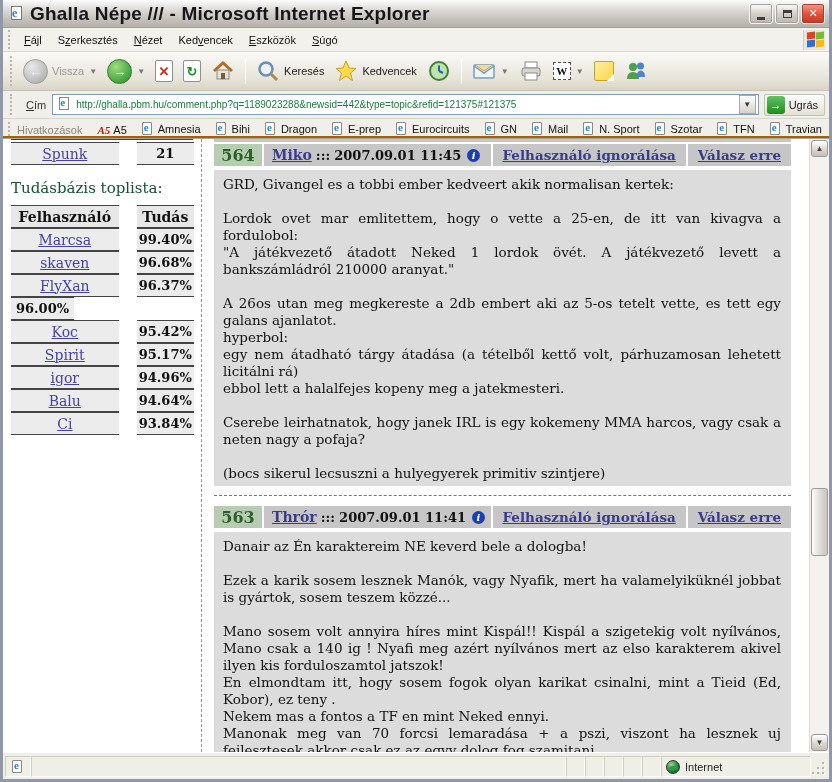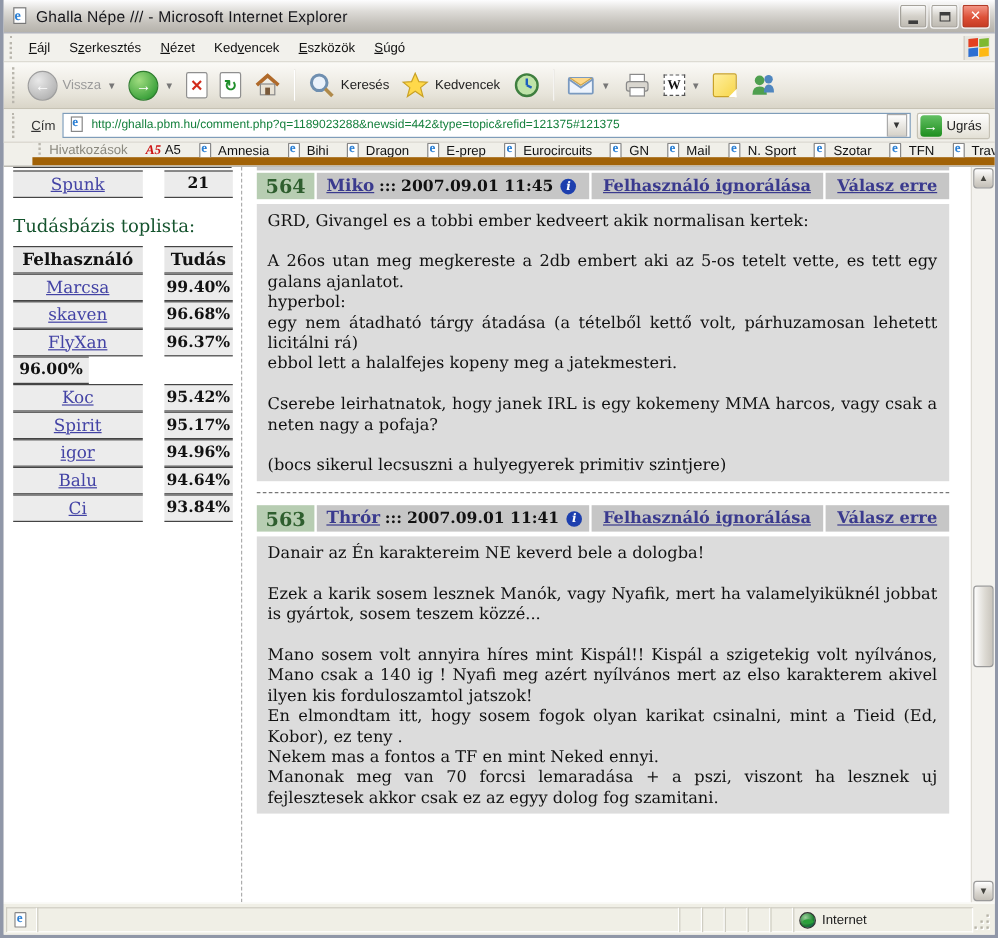--- a/index.html
+++ b/index.html
@@ -12,21 +12,21 @@
   }
   
   .titlebar {
     height:28px; flex:0 0 28px; display:flex; align-items:center; padding:0 4px 0 6px;
     background:linear-gradient(180deg,#fdfdfe 0%,#dddbd7 35%,#c5c2bc 70%,#b5b2ab 100%);
     border-bottom:1px solid #9aa0ae;
   }
   .titlebar .appicon { width:16px; height:16px; margin-right:5px; position:relative; }
   .titlebar .appicon .pg { position:absolute; left:2px; top:0; width:11px; height:14px; background:#fff; border:1px solid #777; }
   .titlebar .appicon .ee { position:absolute; left:3px; top:0px; font:bold 12px "Liberation Serif",serif; color:#2a7fd4; }
-  .title-text { flex:1; font-weight:normal; font-size:13px; color:#15151a; letter-spacing:.2px; white-space:nowrap; overflow:hidden; }
+  .title-text { flex:1; font-weight:bold; font-size:19px; color:#15151a; letter-spacing:.2px; white-space:nowrap; overflow:hidden; }
   .winbtn { width:24px; height:21px; margin-left:2px; border-radius:3px; border:1px solid #f5f5f5;
     background:linear-gradient(180deg,#fefefe,#d4d1ca 50%,#bcb8b0); box-shadow:inset 0 0 0 1px #a5a29b;
     display:flex; align-items:center; justify-content:center; font:bold 11px "DejaVu Sans",sans-serif; color:#3d3d3d; }
   .winbtn.close { background:linear-gradient(180deg,#f7a globalization,#f59384 0%,#e графike 0%); background:linear-gradient(180deg,#f59b8c 0%,#dd5138 55%,#c43a22); color:#fff; box-shadow:inset 0 0 0 1px #b03a26; }
   .minglyph { display:block; width:8px; height:3px; background:#3d3d3d; margin-top:9px; }
   .maxglyph { display:block; width:9px; height:8px; border:1px solid #3d3d3d; border-top:3px solid #3d3d3d; }
   
   .menubar { height:24px; flex:0 0 24px; display:flex; align-items:center; background:#f2f1ec; border-bottom:1px solid #d8d5cc; padding-left:2px; }
   .grip { width:5px; height:80%; margin:0 3px; border-left:2px dotted #b9b6ad; }
   .menu-item { padding:3px 8px; font-size:11px; color:#111; }
@@ -60,21 +60,21 @@
   .addr-label .u{ text-decoration:underline; }
   .addr-field { flex:1; height:21px; background:#fff; border:1px solid #7f9db9; display:flex; align-items:center; padding:0 2px; overflow:hidden; }
   .addr-field .fav { width:15px; height:15px; margin:0 4px 0 2px; position:relative; flex:0 0 auto; }
   .addr-field .fav .pg { position:absolute; left:2px; top:0; width:10px; height:13px; background:#fff; border:1px solid #888; }
   .addr-field .fav .ee { position:absolute; left:3px; top:-1px; font:bold 11px "Liberation Serif",serif; color:#2a7fd4; }
   .addr-url { flex:1; font-size:10px; color:#15803d; white-space:nowrap; overflow:hidden; font-family:Liberation Sans, sans-serif; }
   .addr-drop { width:17px; height:19px; background:linear-gradient(180deg,#fefefe,#d6d2c9); border:1px solid #aaa; display:flex; align-items:center; justify-content:center; font-size:8px; color:#333; }
   .go-btn { display:flex; align-items:center; gap:4px; margin-left:5px; padding:1px 6px 1px 2px; font-size:11px; color:#222; border:1px solid #c5c1b4; border-radius:2px; background:linear-gradient(180deg,#fefefe,#e3e0d5); }
   .go-ico { width:18px; height:18px; background:linear-gradient(180deg,#63c063,#1e8e1e); border-radius:3px; color:#fff; font-weight:bold; display:flex; align-items:center; justify-content:center; font-size:12px; }
   
-  .linksbar { height:19px; flex:0 0 19px; display:flex; align-items:flex-start; background:#f0efe9; border-bottom:7px solid #a16207; font-size:11px; padding-left:2px; overflow:hidden;margin-left:24px; }
+  .linksbar { height:19px; flex:0 0 19px; display:flex; align-items:flex-end; background:#f0efe9; border-bottom:2px solid #a16207; font-size:11px; padding-left:2px; overflow:hidden; }
   .links-label { color:#8a887e; margin:0 8px 0 4px; }
   .linkitem { display:flex; align-items:center; gap:3px; margin:0 7px; color:#111; white-space:nowrap; }
   .ie-ico { width:14px; height:14px; position:relative; flex:0 0 auto; }
   .ie-ico .pg { position:absolute; left:1px; top:0; width:10px; height:13px; background:#fff; border:1px solid #888; border-radius:1px; }
   .ie-ico .ee { position:absolute; left:3px; top:-1px; font:bold 11px "Liberation Serif",serif; color:#2a7fd4; }
   .a5logo { font:italic bold 11px "Liberation Serif",serif; color:#cc1111; }
   
   .content { flex:1; display:flex; background:#fff; overflow:hidden; border-top:1px solid #a9a69c; }
   .sidebar { width:199px; flex:0 0 199px; border-right:1px dashed #999; padding:0 8px 0 8px; overflow:hidden; background:#fff; }
   .side-table { width:183px; font-family:"DejaVu Serif",serif; }
@@ -423,20 +423,22 @@
             <a class="ph-author">Miko</a>
             <span class="ph-date">:::</span>
             <span class="ph-date">2007.09.01 11:45</span>
             <span class="info-ico">i</span>
           </span>
           <a class="ph-link">Felhasználó ignorálása</a>
           <a class="ph-link">Válasz erre</a>
         </div>
         <div class="post-body">
           <div class="para">GRD, Givangel es a tobbi ember kedveert akik normalisan kertek:</div>
+          <div class="para">Lordok ovet mar emlitettem, hogy o vette a 25-en, de itt van kivagva a fordulobol:
+"A játékvezető átadott Neked 1 lordok övét. A játékvezető levett a bankszámládról 210000 aranyat."</div>
           <div class="para">A 26os utan meg megkereste a 2db embert aki az 5-os tetelt vette, es tett egy galans ajanlatot.
 hyperbol:
 egy nem átadható tárgy átadása (a tételből kettő volt, párhuzamosan lehetett licitálni rá)
 ebbol lett a halalfejes kopeny meg a jatekmesteri.</div>
           <div class="para">Cserebe leirhatnatok, hogy janek IRL is egy kokemeny MMA harcos, vagy csak a neten nagy a pofaja?</div>
           <div class="para">(bocs sikerul lecsuszni a hulyegyerek primitiv szintjere)</div>
         </div>
       </div>
 
       <div class="post-sep"></div>

